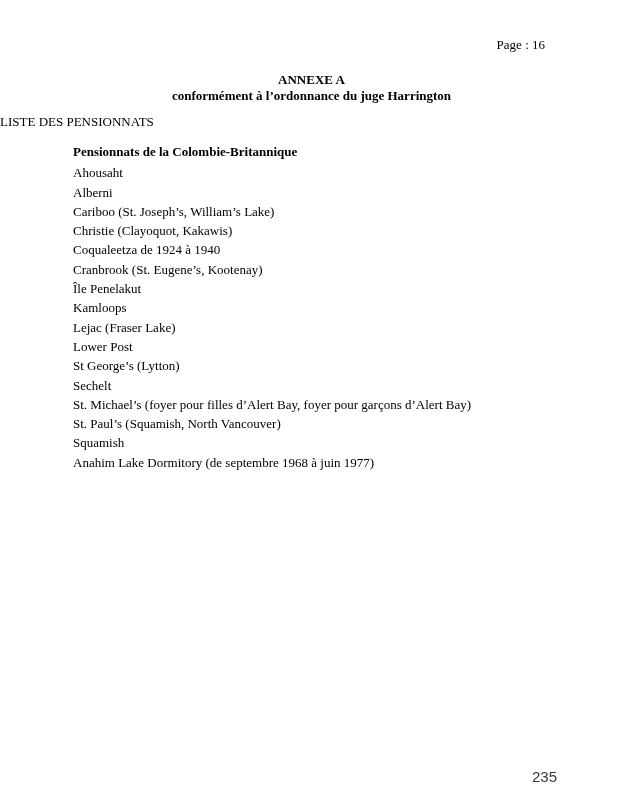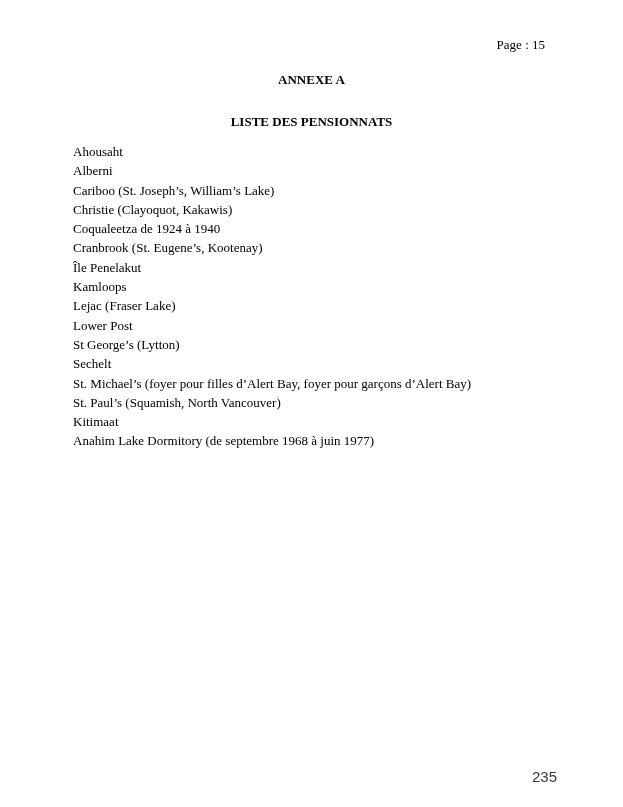--- a/index.html
+++ b/index.html
@@ -28,22 +28,22 @@
     width: 100%;
     text-align: center;
     font-weight: bold;
     line-height: 15.5px;
   }
   .list-title {
     position: absolute;
     top: 114px;
     left: 0;
     width: 100%;
-    text-align: center;
-    font-weight: bold;
+    text-align: left;
+    font-weight: normal;
   }
   .section {
     position: absolute;
     top: 142px;
     left: 73px;
     right: 40px;
   }
   .section-heading {
     font-weight: bold;
     line-height: 19.3px;
@@ -60,44 +60,46 @@
     font-family: "Liberation Sans", sans-serif;
     font-size: 15px;
     color: #3a3a3a;
   }
 </style>
 </head>
 <body>
 
 <div class="page">
 
-  <div class="page-label">Page : 15</div>
+  <div class="page-label">Page : 16</div>
 
   <div class="title-block">
     <div>ANNEXE A</div>
+    <div>conformément à l’ordonnance du juge Harrington</div>
   </div>
 
   <div class="list-title">LISTE DES PENSIONNATS</div>
 
   <div class="section">
+    <div class="section-heading">Pensionnats de la Colombie-Britannique</div>
     <div class="list">
       <div class="list-item">Ahousaht</div>
       <div class="list-item">Alberni</div>
       <div class="list-item">Cariboo (St. Joseph’s, William’s Lake)</div>
       <div class="list-item">Christie (Clayoquot, Kakawis)</div>
       <div class="list-item">Coqualeetza de 1924 à 1940</div>
       <div class="list-item">Cranbrook (St. Eugene’s, Kootenay)</div>
       <div class="list-item">Île Penelakut</div>
       <div class="list-item">Kamloops</div>
       <div class="list-item">Lejac (Fraser Lake)</div>
       <div class="list-item">Lower Post</div>
       <div class="list-item">St George’s (Lytton)</div>
       <div class="list-item">Sechelt</div>
       <div class="list-item">St. Michael’s (foyer pour filles d’Alert Bay, foyer pour garçons d’Alert Bay)</div>
       <div class="list-item">St. Paul’s (Squamish, North Vancouver)</div>
-      <div class="list-item">Kitimaat</div>
+      <div class="list-item">Squamish</div>
       <div class="list-item">Anahim Lake Dormitory (de septembre 1968 à juin 1977)</div>
     </div>
   </div>
 
   <div class="footer-number">235</div>
 
 </div>
 
 </body></html>

